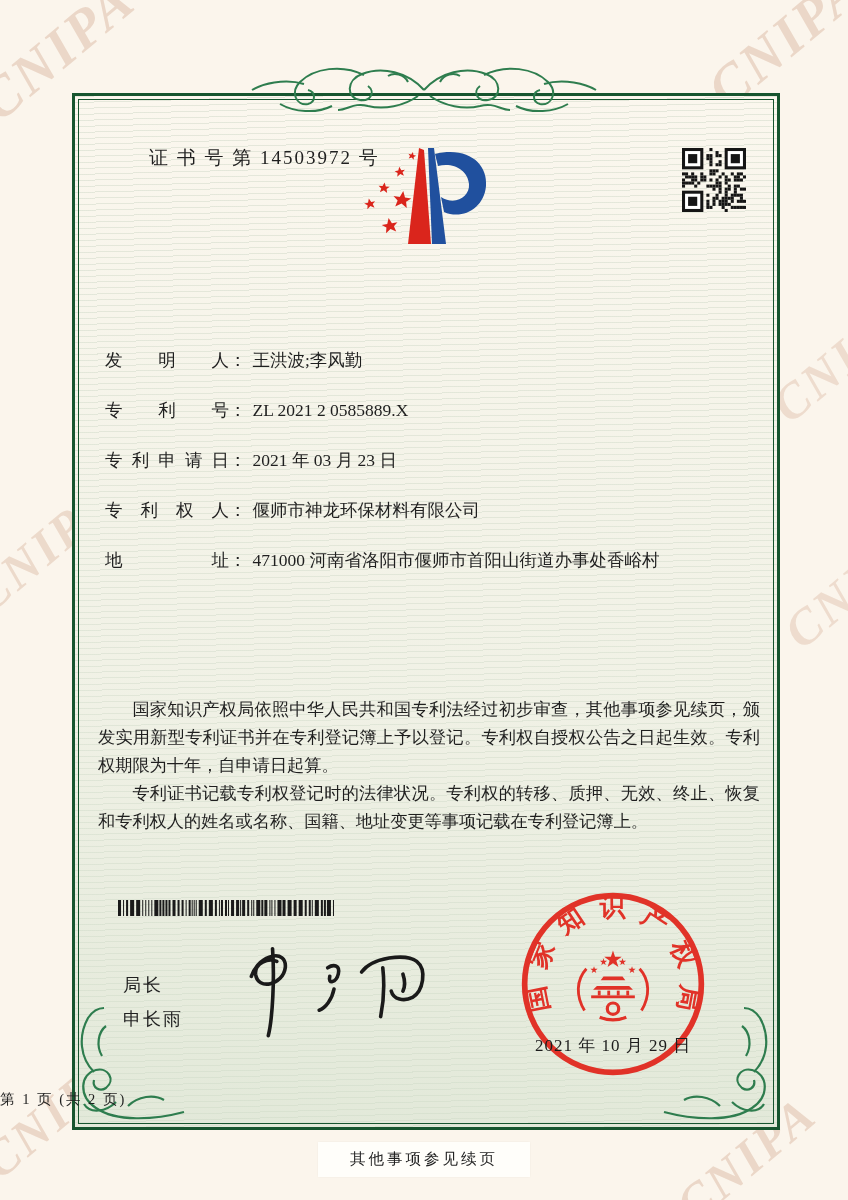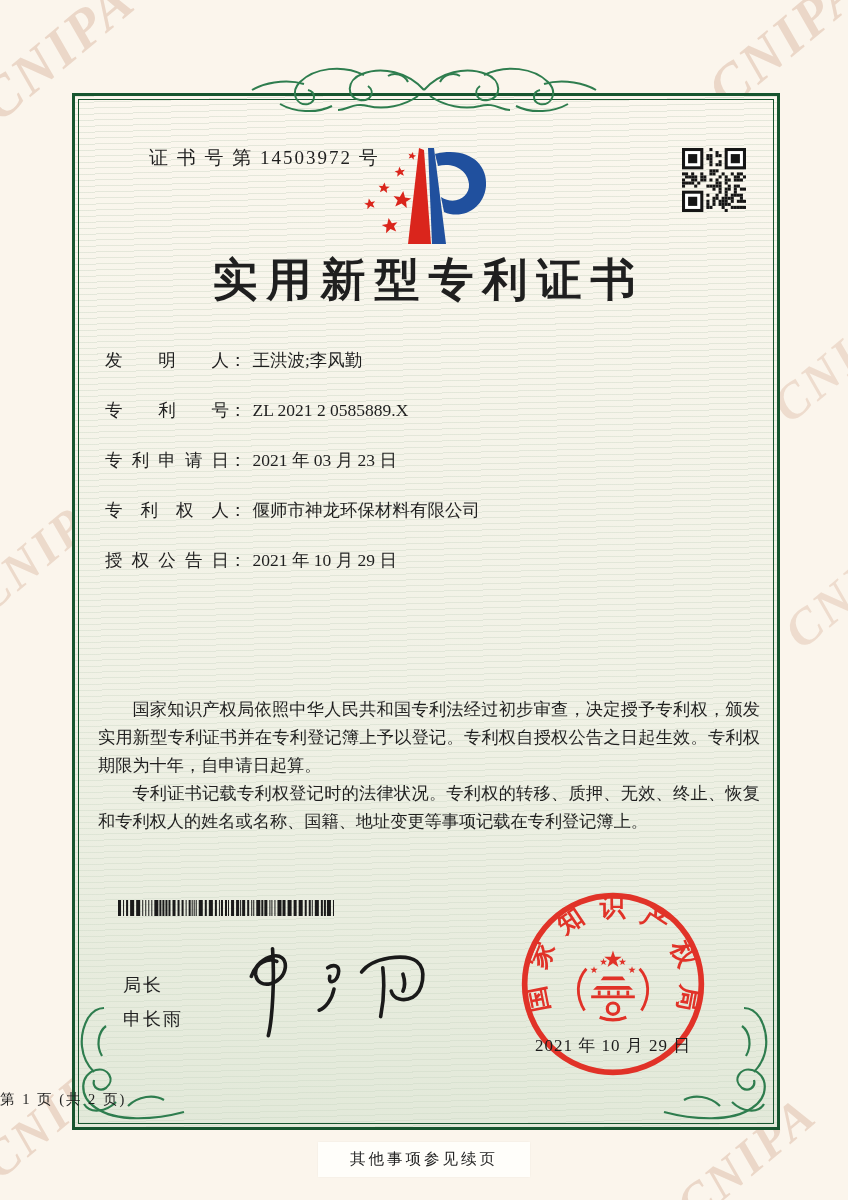--- a/index.html
+++ b/index.html
@@ -232,44 +232,43 @@
         <rect x="39" y="57" width="3" height="3"></rect>
         <rect x="48" y="57" width="3" height="3"></rect>
         <rect x="51" y="57" width="3" height="3"></rect>
         <rect x="54" y="57" width="3" height="3"></rect>
         <rect x="57" y="57" width="3" height="3"></rect>
         <rect x="60" y="57" width="3" height="3"></rect>
         <rect x="42" y="60" width="3" height="3"></rect>
       </g>
     </svg>
 
-  <div class="abs title z">实用新型专利证书</div>
 
   <div class="abs fields z">
     <div class="field-row">
       <span class="flabel">发明人</span><span>：</span><span class="fvalue">王洪波;李风勤</span>
     </div>
     <div class="field-row">
       <span class="flabel">专利号</span><span>：</span><span class="fvalue">ZL 2021 2 0585889.X</span>
     </div>
     <div class="field-row">
       <span class="flabel">专利申请日</span><span>：</span><span class="fvalue">2021 年 03 月 23 日</span>
     </div>
     <div class="field-row">
       <span class="flabel">专利权人</span><span>：</span><span class="fvalue">偃师市神龙环保材料有限公司</span>
     </div>
     <div class="field-row">
-      <span>
-        <span class="flabel">授权公告日</span><span>：</span><span class="fvalue">2021 年 10 月 29 日</span>
-      </span>
+      <span class="flabel">地址</span><span>：</span><span class="fvalue">471000 河南省洛阳市偃师市首阳山街道办事处香峪村</span>
+    </div>
+    <div class="field-row">
     </div>
   </div>
 
   <div class="abs bodytext z">
-    <p>国家知识产权局依照中华人民共和国专利法经过初步审查，决定授予专利权，颁发实用新型专利证书并在专利登记簿上予以登记。专利权自授权公告之日起生效。专利权期限为十年，自申请日起算。</p>
+    <p>国家知识产权局依照中华人民共和国专利法经过初步审查，其他事项参见续页，颁发实用新型专利证书并在专利登记簿上予以登记。专利权自授权公告之日起生效。专利权期限为十年，自申请日起算。</p>
     <p>专利证书记载专利权登记时的法律状况。专利权的转移、质押、无效、终止、恢复和专利权人的姓名或名称、国籍、地址变更等事项记载在专利登记簿上。</p>
   </div>
 
   <svg id="bc-svg" class="abs barcode z" viewBox="0 0 216 15" preserveAspectRatio="none">
       <g fill="#1a1a1a">
         <rect x="0" y="0" width="3" height="15"></rect>
         <rect x="5" y="0" width="1" height="15"></rect>
         <rect x="8" y="0" width="2" height="15"></rect>
         <rect x="12" y="0" width="4" height="15"></rect>
         <rect x="18" y="0" width="4" height="15"></rect>

